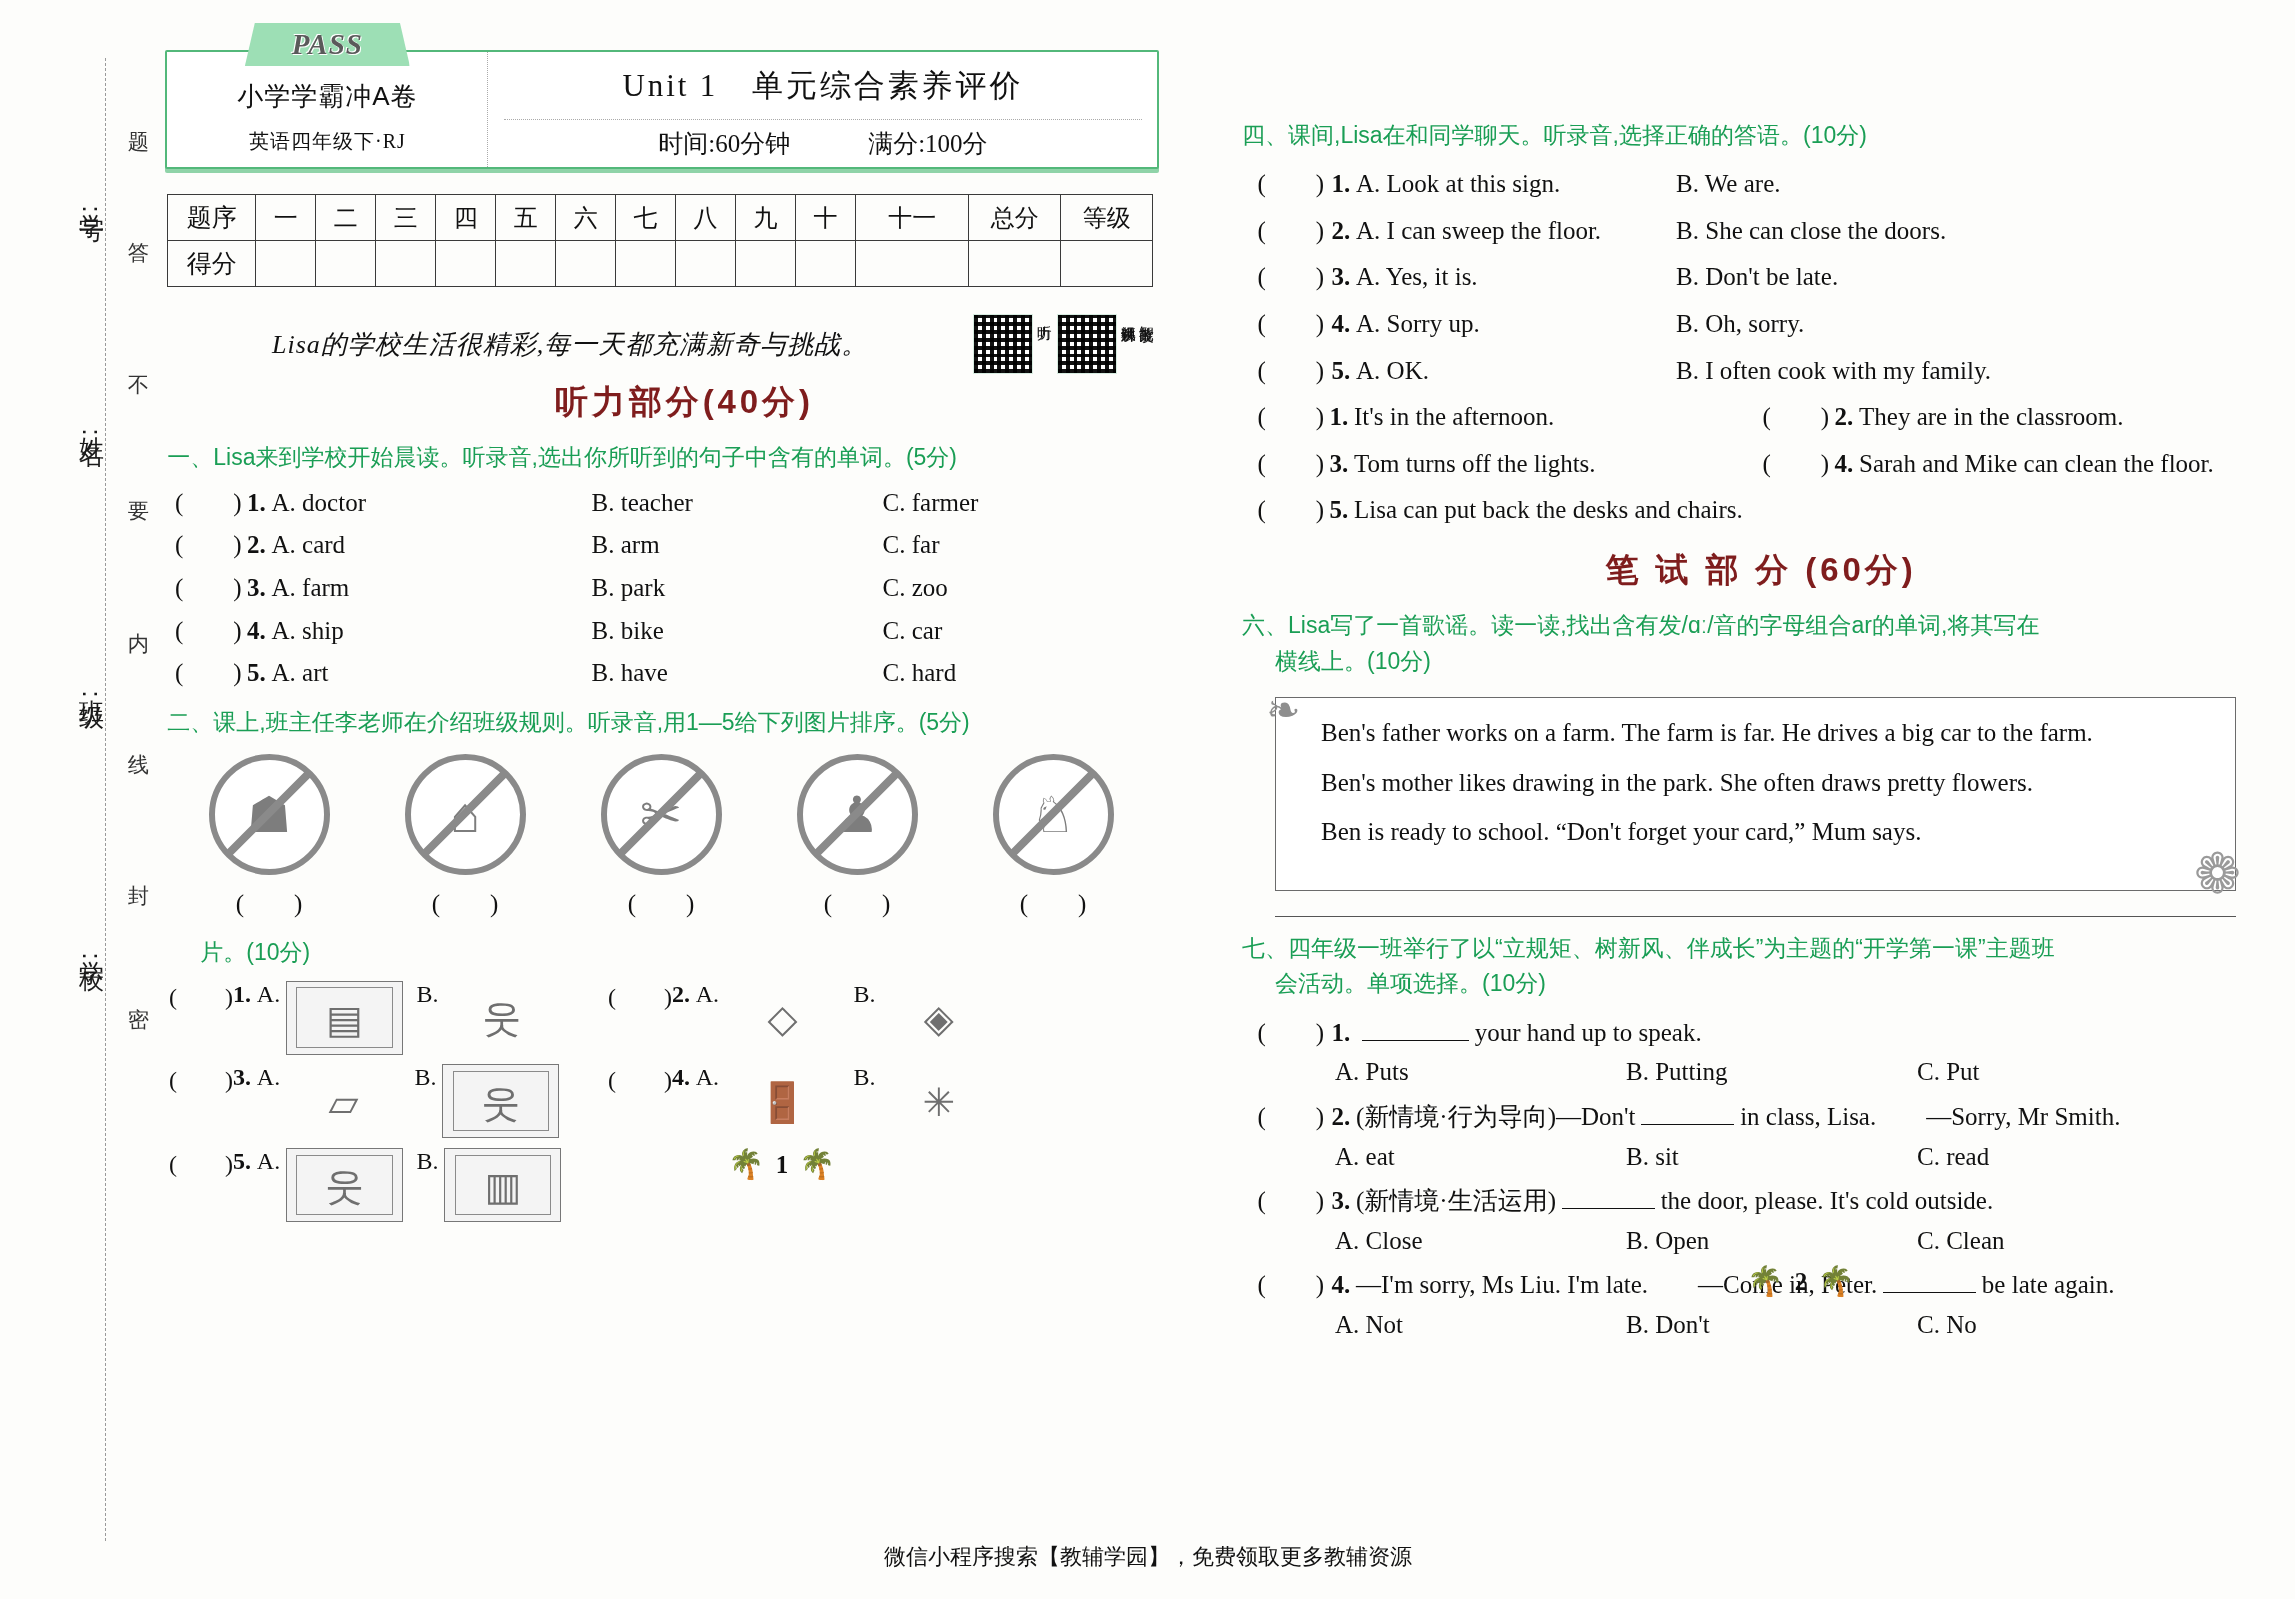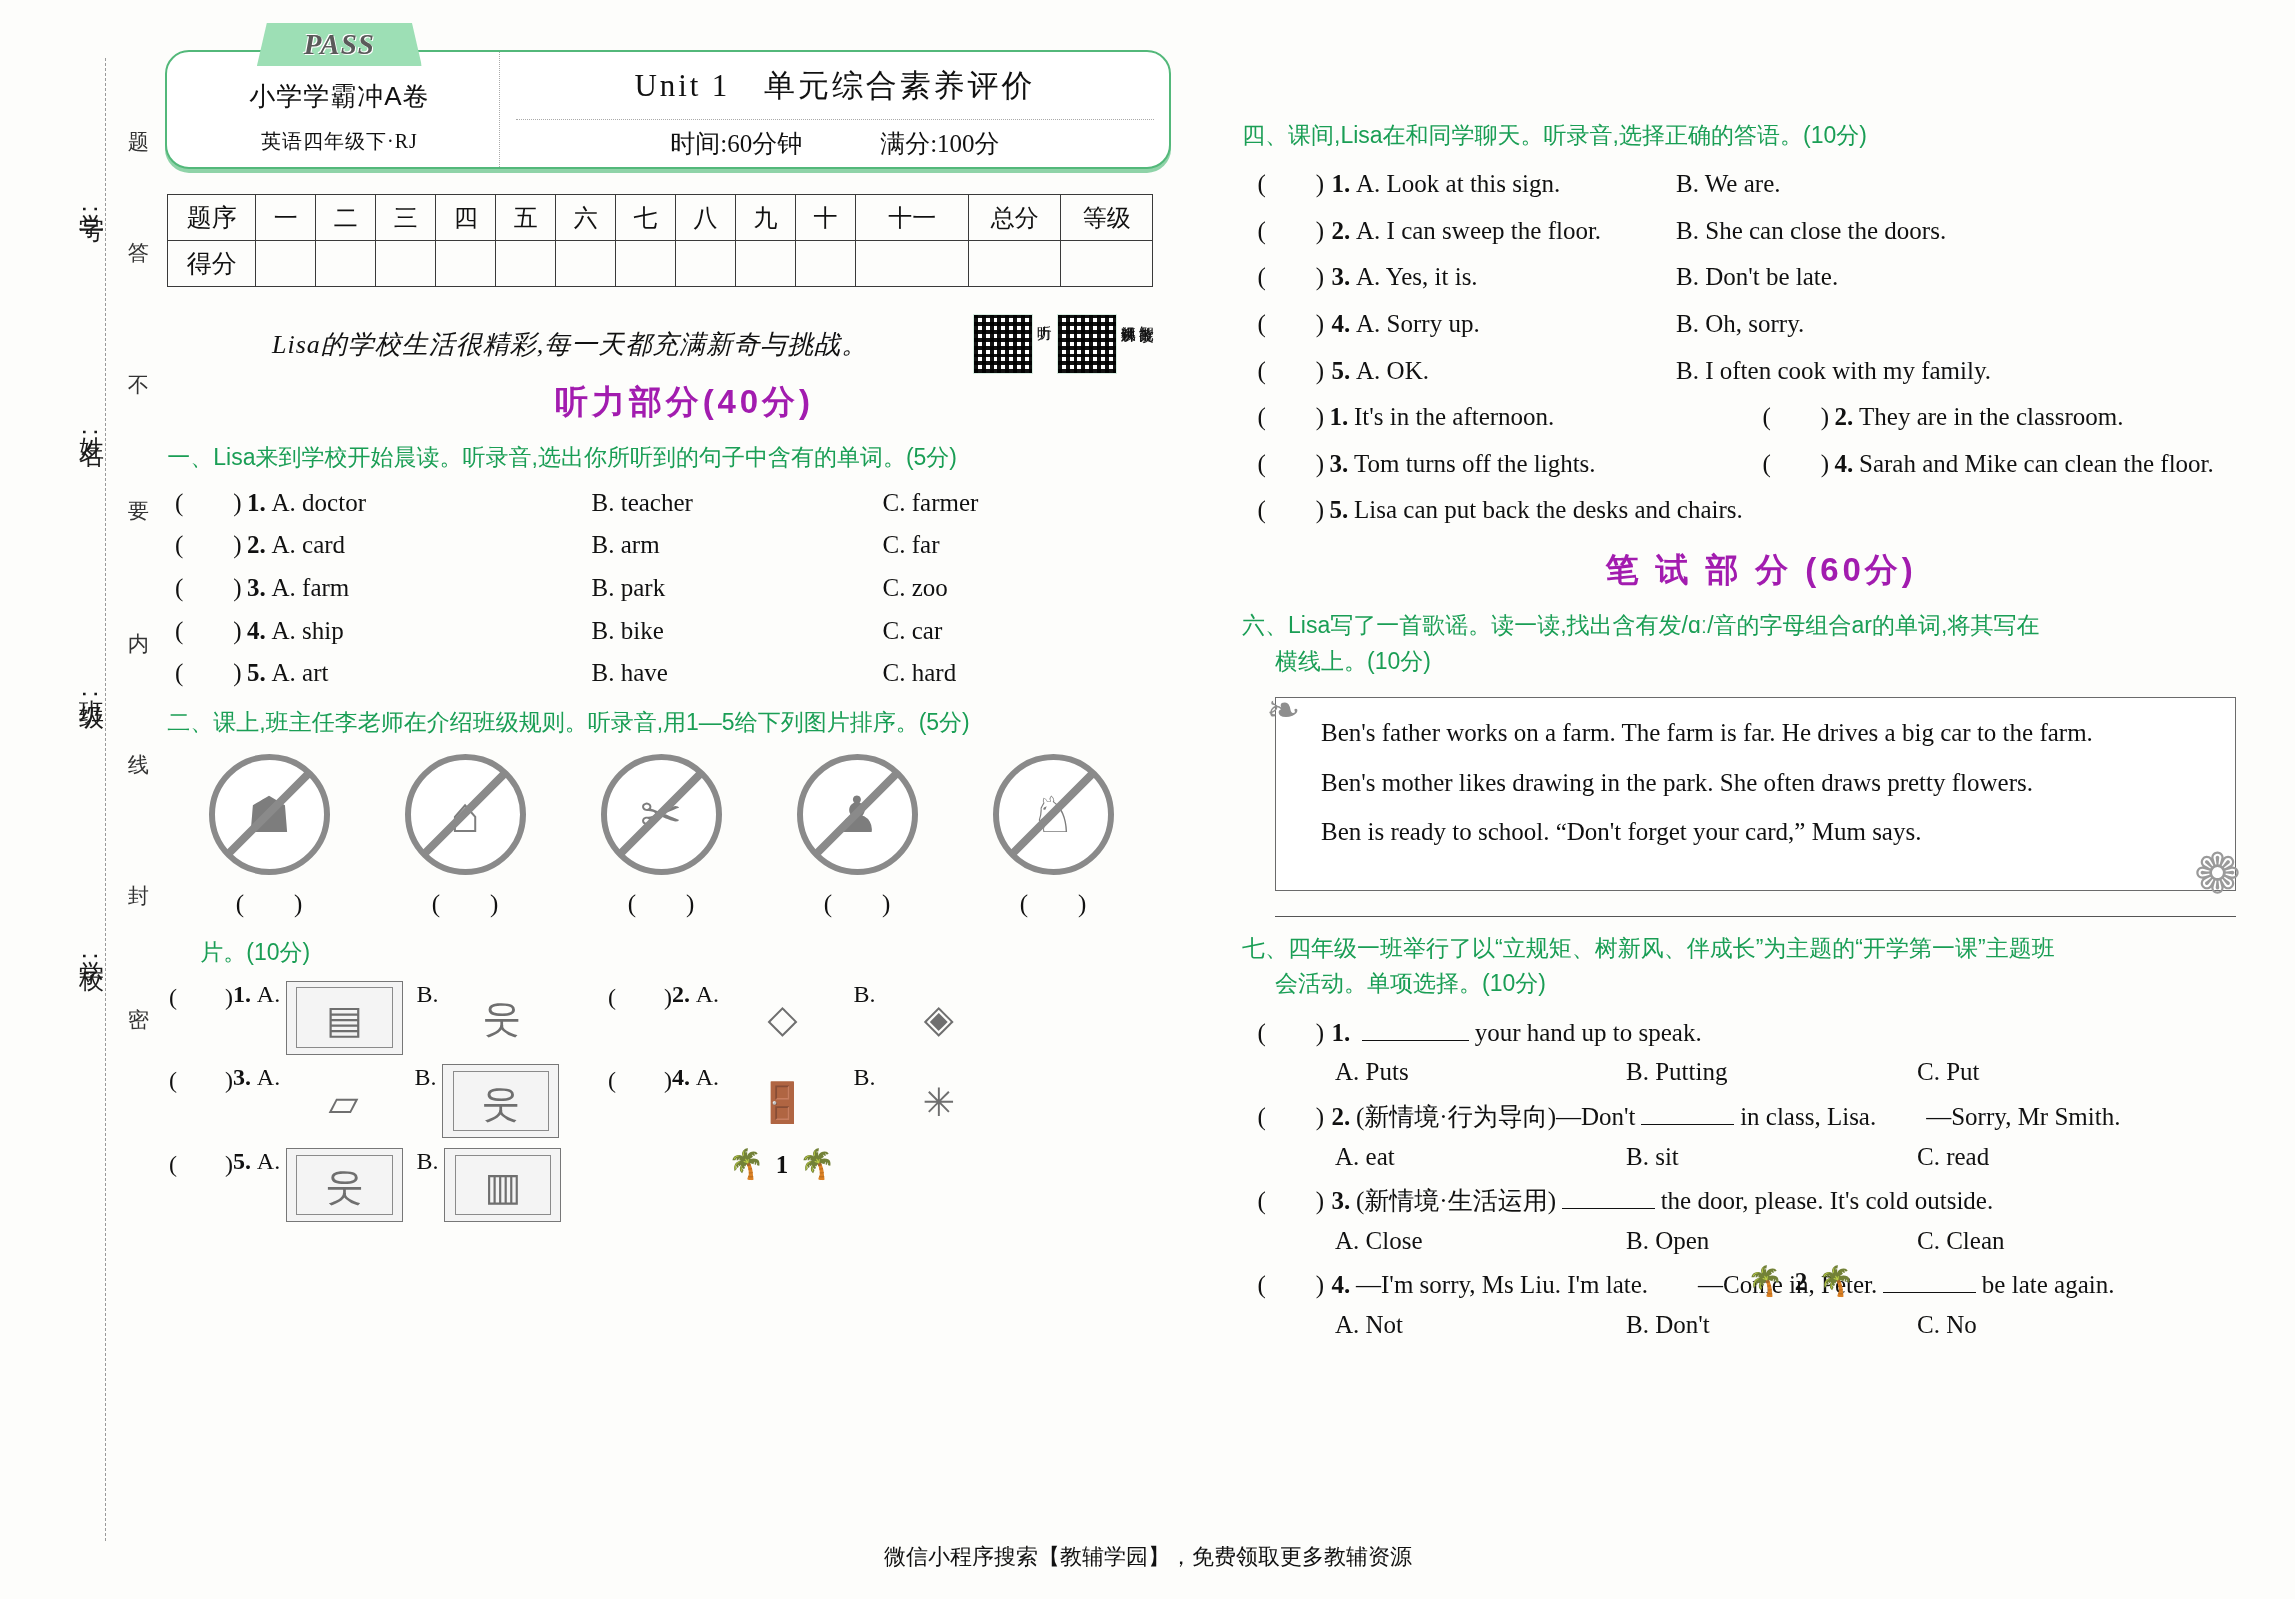--- a/index.html
+++ b/index.html
@@ -29,24 +29,23 @@
   .vtext.small{font-size:21.3px;color:#333;left:124px;letter-spacing:13.6px;}
 
   
   .col{position:absolute;top:0;}
   .col-left{left:146px;width:1077px;}
   .col-right{left:1242px;width:1038px;}
 
   
   .headcard{
     position:relative;margin:50px 0 0 19.4px;width:990px;height:115px;
-    border:2.9px solid #53b87a;border-radius:24px;background:#fff;
+    border:2.9px solid #53b87a;border-radius:2px;background:#fff;
     box-shadow:0 3.9px 0 #8fd3a8;
     display:flex;
-    padding-left:12px;
   }
   .hc-left{width:320px;border-right:1.9px dotted #aaa;position:relative;
            display:flex;flex-direction:column;justify-content:center;align-items:center;}
   .pass-tab{
     position:absolute;top:-29px;left:50%;transform:translateX(-50%);
     width:165px;height:43px;background:#9ddfb5;
     clip-path:polygon(6% 0,94% 0,100% 100%,0% 100%);
     display:flex;align-items:center;justify-content:center;
   }
   .pass-tab span{
@@ -84,21 +83,21 @@
       repeating-linear-gradient(90deg,#111 0 3.9px,#fff 3.9px 7.8px),
       repeating-linear-gradient(0deg,#111 0 3.9px,transparent 3.9px 7.8px);
       background-blend-mode:multiply;border:1.9px solid #d7ece0;}
   .qrlab{writing-mode:vertical-rl;font-family:"Liberation Sans",sans-serif;
          font-size:14.6px;color:#111;line-height:1.05;letter-spacing:1px;}
 
   .parttitle{
     text-align:center;font-family:"Liberation Sans", sans-serif;
     font-size:33px;color:#0f7a3d;letter-spacing:3.9px;font-weight:bold;margin:5.8px 0 3.9px 0;
   }
-  .parttitle.black{color:#a21caf;}
+  .parttitle.black{color:#7f1d1d;}
 
   
   .sec{
     font-family:"Liberation Sans", sans-serif;
     font-size:23px;color:#1a9e55;line-height:1.55;margin:15.5px 0 3.9px 21.3px;
     width:998px;letter-spacing:0px;
   }
   .sec .l2{display:block;margin-left:33px;}
 
   

